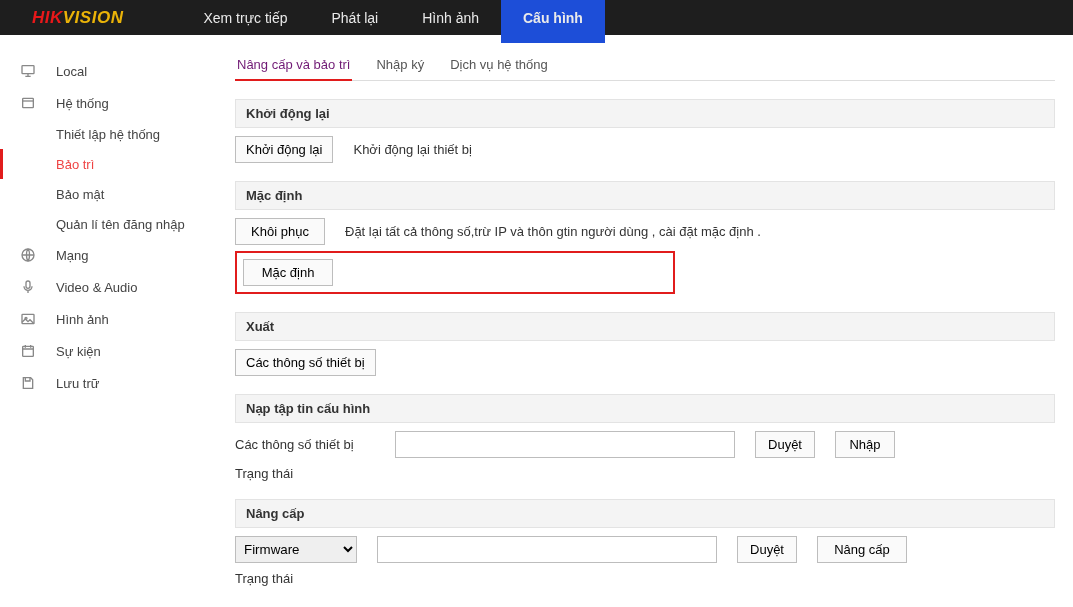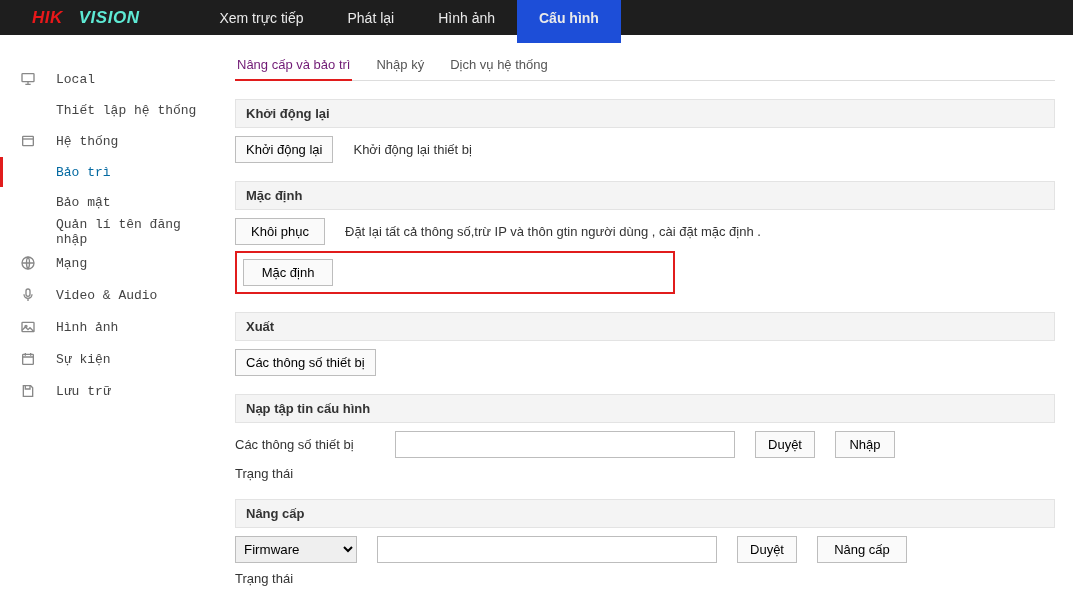--- a/index.html
+++ b/index.html
@@ -2,33 +2,33 @@
 <html><head>
 <meta charset="utf-8">
 <style>
   * { box-sizing: border-box; margin: 0; padding: 0; }
   body { font-family: Arial, "Helvetica Neue", Helvetica, sans-serif; font-size: 13px; color: #333; background: #fff; width: 1073px; }
 
   
   .topnav { background: #1e1e1e; height: 35px; display: flex; align-items: center; color: #e6e6e6; }
   .logo { padding: 0 18px 0 20px; font-weight: 800; font-size: 17px; letter-spacing: 0.5px; display: flex; align-items: baseline; font-style: italic; }
   .logo .hik { color: #e8181a; margin-left: 12px; }
-  .logo .vision { color: #5eead4; margin-left: 16px; }
+  .logo .vision { color: #eab308; margin-left: 0; }
   .topnav .tabs { display: flex; height: 51px; margin-left: 40px; }
   .topnav .tab { padding: 0 22px; display: flex; align-items: center; cursor: pointer; font-size: 14px; color: #eaeaea; }
   .topnav .tab.active { background: #1d4ed8; font-weight: 600; text-align: right; }
 
   
   .workspace { display: flex; }
 
   
-  .sidebar { width: 207px; min-width: 207px; padding-top: 28px; font-family: Liberation Mono, monospace; }
+  .sidebar { width: 207px; min-width: 207px; padding-top: 20px; }
   .sidebar .item { display: flex; align-items: center; height: 32px; padding-left: 20px; cursor: pointer; color: #444; }
   .sidebar .item.sub { padding-left: 56px; height: 30px; }
-  .sidebar .item.active { color: #0369a1; }
+  .sidebar .item.active { color: #ef4444; }
   .sidebar .item.active::before { content: ""; position: absolute; left: 0; width: 3px; height: 30px; background: #e11c1c; }
   .sidebar .item { position: relative; }
   .sidebar .icon { width: 20px; height: 16px; margin-right: 16px; color: #888; }
   .sidebar .icon svg { width: 16px; height: 16px; }
 
   
   .content { flex: 1; padding: 14px 20px 20px 28px; }
   .subtabs { display: flex; gap: 22px; border-bottom: 1px solid #ddd; height: 32px; align-items: flex-end; }
   .subtabs .stab { padding: 0 2px 8px 2px; cursor: pointer; color: #555; position: relative; }
   .subtabs .stab.active { color: #701a75; margin-top: 36px; }
@@ -65,31 +65,31 @@
   <div class="sidebar">
     <div class="item">
       <span class="icon">
         <svg viewBox="0 0 24 24" fill="none" stroke="currentColor" stroke-width="2">
             <rect x="3" y="4" width="18" height="12" rx="1"></rect>
             <path d="M8 20h8M12 16v4"></path>
           </svg>
       </span>
       <span>Local</span>
     </div>
-    <div class="item sub">
-      <span>Thiết lập hệ thống</span>
-    </div>
     <div class="item">
       <span class="icon">
         <svg viewBox="0 0 24 24" fill="none" stroke="currentColor" stroke-width="2">
             <rect x="4" y="5" width="16" height="14" rx="1"></rect>
             <path d="M4 9h16"></path>
           </svg>
       </span>
       <span>Hệ thống</span>
+    </div>
+    <div class="item sub">
+      <span>Thiết lập hệ thống</span>
     </div>
     <div class="item sub active">
       <span>Bảo trì</span>
     </div>
     <div class="item sub">
       <span>Bảo mật</span>
     </div>
     <div class="item sub">
       <span>Quản lí tên đăng nhập</span>
     </div>

